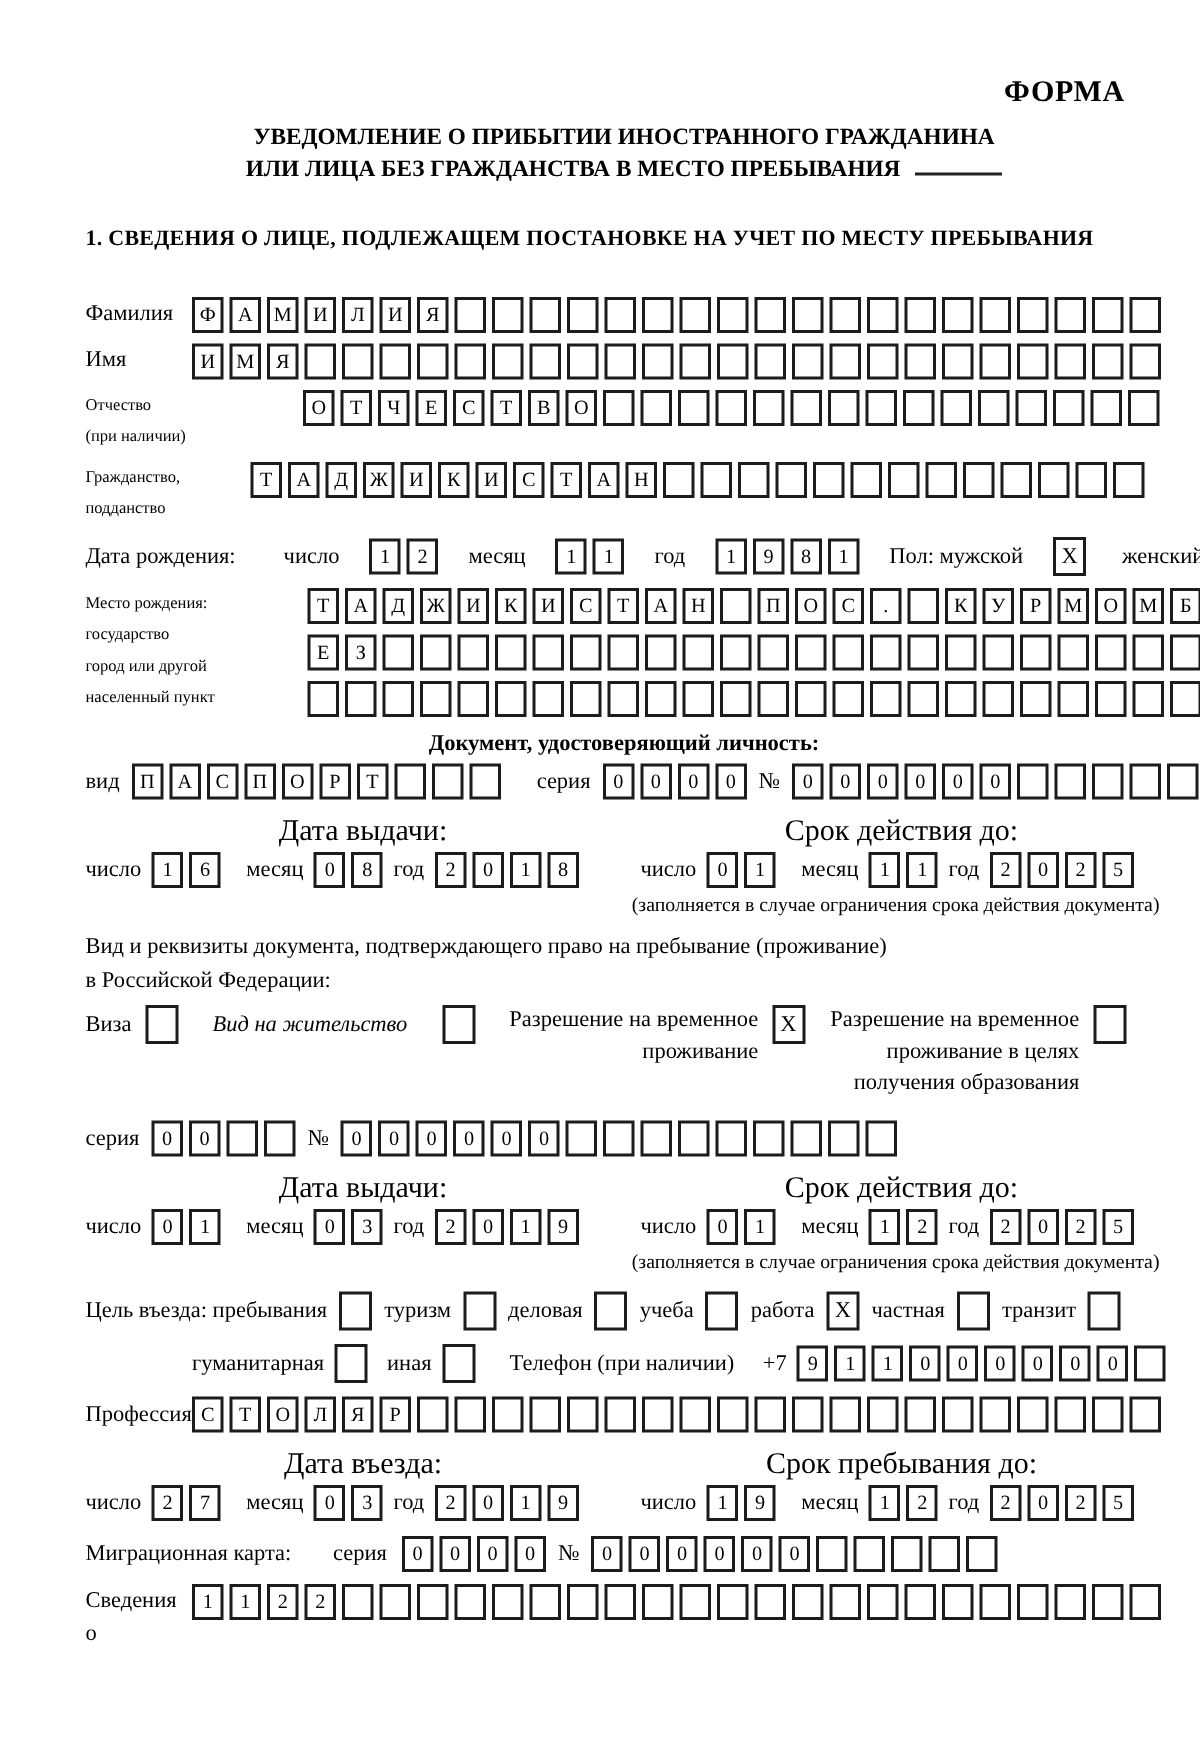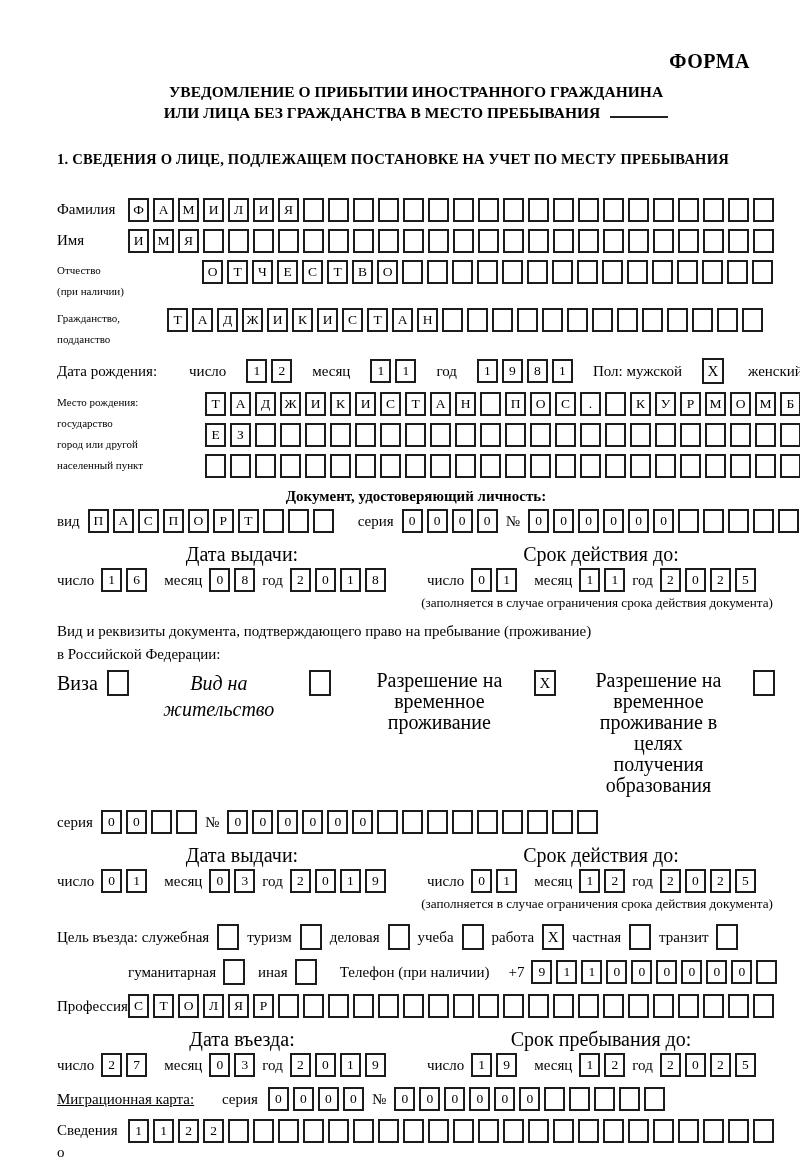--- a/index.html
+++ b/index.html
@@ -54,21 +54,21 @@
   .dp-col.right { width:auto; flex:1; }
   .dp-head { text-align:center; font-size:20px; margin-bottom:2px; }
   .dp-row { display:flex; align-items:center; gap:7px; }
   .dp-row .lbl { line-height:24px; }
   .dp-note { text-align:right; font-size:13.2px; margin-top:3px; padding-right:2px; }
 
   .para { font-size:15px; line-height:23px; margin-top:9px; }
 
   
   .res-row { display:flex; align-items:flex-start; margin-top:4px; gap:9px; }
-  .res-row .opt { font-size:20px; line-height:21px; white-space:pre-line; text-align:center; }
+  .res-row .opt { font-size:15px; line-height:21px; white-space:pre-line; text-align:right; }
   .res-row .cbox { margin-top:0; }
 
   .purpose-row { display:flex; align-items:center; gap:8px; margin-top:12px; }
   .purpose-row .lbl { line-height:26px; }
 
   .phone-row { display:flex; align-items:center; gap:7px; margin-top:9px; margin-left:71px; }
 
   .mig-row { display:flex; align-items:center; margin-top:10px; }
 
   .legal { display:flex; margin-top:8px; }
@@ -510,21 +510,21 @@
             <span class="cell">0</span>
             <span class="cell">2</span>
             <span class="cell">5</span>
           </span>
       </div>
     </div>
   </div>
   <div class="dp-note">(заполняется в случае ограничения срока действия документа)</div>
 
   <div class="purpose-row">
-    <span class="lbl">Цель въезда: служебная</span>
+    <span class="lbl">Цель въезда: пребывания</span>
     <span class="cbox"></span>
     <span class="lbl">туризм</span>
     <span class="cbox"></span>
     <span class="lbl">деловая</span>
     <span class="cbox"></span>
     <span class="lbl">учеба</span>
     <span class="cbox"></span>
     <span class="lbl">работа</span>
     <span class="cbox">X</span>
     <span class="lbl">частная</span>
@@ -627,21 +627,21 @@
             <span class="cell">2</span>
             <span class="cell">0</span>
             <span class="cell">2</span>
             <span class="cell">5</span>
           </span>
       </div>
     </div>
   </div>
 
   <div class="mig-row">
-    <span class="lbl" style="width:165px; flex:0 0 165px;text-decoration:underline;">Миграционная карта:</span>
+    <span class="lbl" style="width:165px; flex:0 0 165px;">Миграционная карта:</span>
     <span class="lbl" style="margin-right:10px;">серия</span>
     <span class="cells">
         <span class="cell">0</span>
         <span class="cell">0</span>
         <span class="cell">0</span>
         <span class="cell">0</span>
       </span>
     <span class="lbl" style="margin:0 8px;">№</span>
     <span class="cells">
         <span class="cell">0</span>

